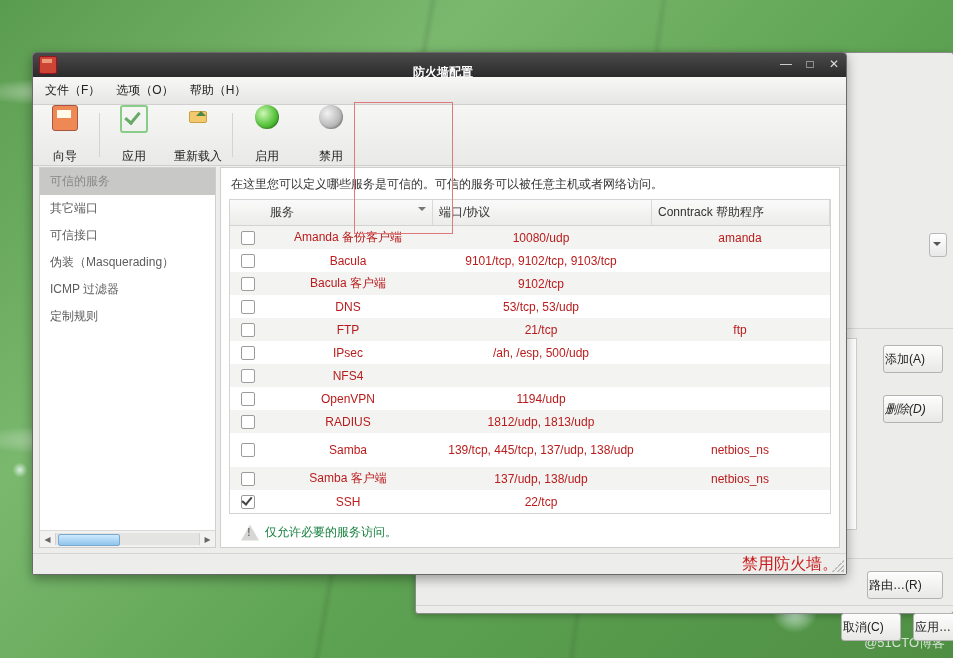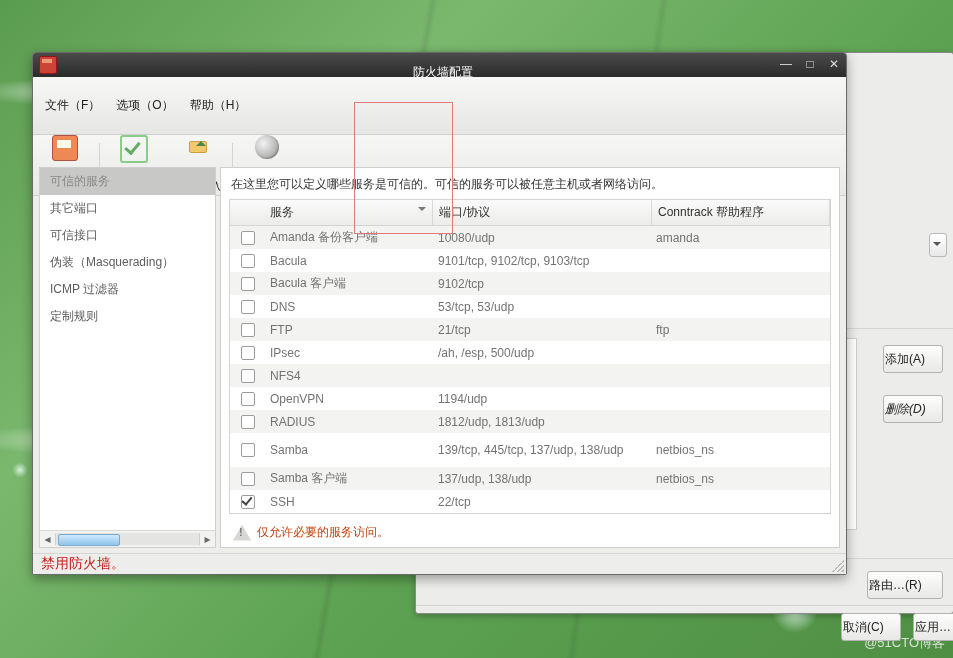--- a/index.html
+++ b/index.html
@@ -27,24 +27,24 @@
   .backwin .cancel{left:425px;top:560px;width:56px;}
   .backwin .apply{left:497px;top:560px;width:44px;}
   .backwin .innerbox{position:absolute;left:8px;right:96px;top:285px;height:190px;border:1px solid #cfcfcf;background:#fff;}
   .backwin .groupline{position:absolute;left:0;right:0;height:1px;background:#d4d4d2;}
 
   
   .mainwin{position:absolute;left:32px;top:52px;width:813px;height:521px;background:#ededeb;border:1px solid #6a6a6a;border-radius:4px 4px 2px 2px;box-shadow:0 4px 12px rgba(0,0,0,.35);}
   .titlebar{height:24px;background:linear-gradient(#4a4a4a,#2b2b2b);border-radius:3px 3px 0 0;color:#fff;display:flex;align-items:center;position:relative;}
   .titlebar .appicon{width:16px;height:16px;margin:0 6px;background:#c43; border:1px solid #912;border-radius:2px;position:relative;}
   .titlebar .appicon::after{content:"";position:absolute;left:2px;top:2px;width:10px;height:4px;background:#e97;}
-  .titlebar .title{position:absolute;left:7px;right:0;text-align:center;font-weight:normal;font-size:12px;margin-top:15px;}
+  .titlebar .title{position:absolute;left:7px;right:0;text-align:center;font-weight:bold;font-size:12px;margin-top:15px;}
   .titlebar .ctl{position:absolute;right:4px;top:3px;display:flex;gap:8px;}
   .titlebar .ctl span{width:16px;height:16px;display:flex;align-items:center;justify-content:center;color:#ddd;font-size:12px;cursor:pointer;}
-  .menubar{height:25px;background:linear-gradient(#f7f7f6,#e6e6e4);border-bottom:1px solid #cfcfcd;display:flex;align-items:center;padding:16px 6px;gap:4px;}
+  .menubar{height:25px;background:linear-gradient(#f7f7f6,#e6e6e4);border-bottom:1px solid #cfcfcd;display:flex;align-items:center;padding:1px 6px;gap:4px;}
   .menubar .mitem{padding:2px 6px;color:#222;}
   .toolbar{height:60px;background:linear-gradient(#f6f6f5,#e9e9e7);border-bottom:1px solid #cfcfcd;display:flex;align-items:center;}
   .tbtn{width:64px;height:60px;display:flex;flex-direction:column;align-items:center;justify-content:space-between;gap:3px;color:#222;}
   .tbtn .lbl{font-size:12px;}
   .sep{width:1px;height:44px;background:#d4d4d2;margin:0 2px;}
   .ico{width:24px;height:24px;position:relative;}
   .ico-wiz{background:#e85; border:1px solid #a54;border-radius:3px;}
   .ico-wiz::after{content:"";position:absolute;left:4px;top:4px;width:14px;height:8px;background:#fffbe8;}
   .ico-apply{border:2px solid #8c8;border-radius:3px;}
   .ico-apply::after{content:"";position:absolute;left:6px;top:2px;width:6px;height:12px;border-right:3px solid #6a6;border-bottom:3px solid #6a6;transform:rotate(40deg);}
@@ -69,31 +69,31 @@
   .desc{padding:8px 10px 6px;color:#333;}
   .tablewrap{flex:1;margin:0 8px 4px;border:1px solid #d3d3d3;background:#fff;display:flex;flex-direction:column;overflow:hidden;}
   .thead{display:flex;background:linear-gradient(#fafafa,#ececea);border-bottom:1px solid #d3d3d3;justify-content:space-between;}
   .th{padding:4px 6px;color:#333;border-right:1px solid #d9d9d9;position:relative;}
   .th .sort{position:absolute;right:6px;top:7px;border:4px solid transparent;border-top-color:#777;}
   .c0{width:22px;border-right:none;}
   .c1{flex:0 0 156px;}
   .c2{flex:0 0 206px;}
   .c3{flex:1;}
   .tbody{flex:1;overflow:hidden;}
-  .trow{display:flex;align-items:center;min-height:23px;color:#737373;border-bottom:0;}
+  .trow{display:flex;align-items:center;min-height:23px;color:#b91c1c;border-bottom:0;text-align:center;}
   .trow.alt{background:#f3f3f1;}
   .cell{padding:3px 6px;overflow:hidden;white-space:nowrap;}
   .chk{width:12px;height:12px;border:1px solid #9c9c9c;border-radius:2px;margin-left:5px;background:#fff;position:relative;}
   .chk.on::after{content:"";position:absolute;left:2px;top:-1px;width:4px;height:8px;border-right:2px solid #444;border-bottom:2px solid #444;transform:rotate(40deg);}
-  .footer{display:flex;align-items:center;gap:6px;padding:6px 12px;color:#c2410c;}
+  .footer{display:flex;align-items:center;gap:6px;padding:6px 20px;color:#15803d;}
   .footer .warn{width:18px;height:16px;position:relative;}
   .footer .warn::before{content:"";position:absolute;inset:0;background:#d7d7d5;clip-path:polygon(50% 0,100% 100%,0 100%);}
   .footer .warn::after{content:"!";position:absolute;left:6px;top:1px;color:#777;font-weight:bold;font-size:11px;}
 
-  .statusbar{position:absolute;left:0;right:0;bottom:0;height:20px;border-top:1px solid #d5d5d3;background:#ededeb;display:flex;align-items:center;padding:0 8px;color:#c81b1b;font-size:14px;}
+  .statusbar{position:absolute;left:0;right:0;bottom:0;height:20px;border-top:1px solid #d5d5d3;background:#ededeb;display:flex;align-items:center;padding:0 8px;color:#c81b1b;font-size:16px;justify-content:flex-end;}
   .resize{position:absolute;right:2px;bottom:2px;width:12px;height:12px;background:
     linear-gradient(135deg,transparent 50%,#bbb 50%,#bbb 58%,transparent 58%,transparent 68%,#bbb 68%,#bbb 76%,transparent 76%,transparent 86%,#bbb 86%);}
 
   .disable-hl{position:absolute;border:1px solid #e07a7a;pointer-events:none;}
 </style>
 </head>
 <body>
 
 <div class="wallpaper"></div>
 <div class="watermark-blog">http://blog.csdn.net/zxc_user</div>
@@ -137,20 +137,24 @@
     <div class="sep"></div>
     <div class="tbtn">
       <span class="ico ico-apply"></span>
       <span class="lbl">应用</span>
     </div>
     <div class="tbtn">
       <span class="ico ico-reload"></span>
       <span class="lbl">重新载入</span>
     </div>
     <div class="sep"></div>
+    <div class="tbtn">
+      <span class="ico ico-ball ico-green"></span>
+      <span class="lbl">启用</span>
+    </div>
     <div class="tbtn">
       <span class="ico ico-ball ico-grey"></span>
       <span class="lbl">禁用</span>
     </div>
   </div>
 
   <div class="body">
     <div class="sidebar">
       <div class="side-list" id="side-list">
           <div class="side-item sel">可信的服务</div>

